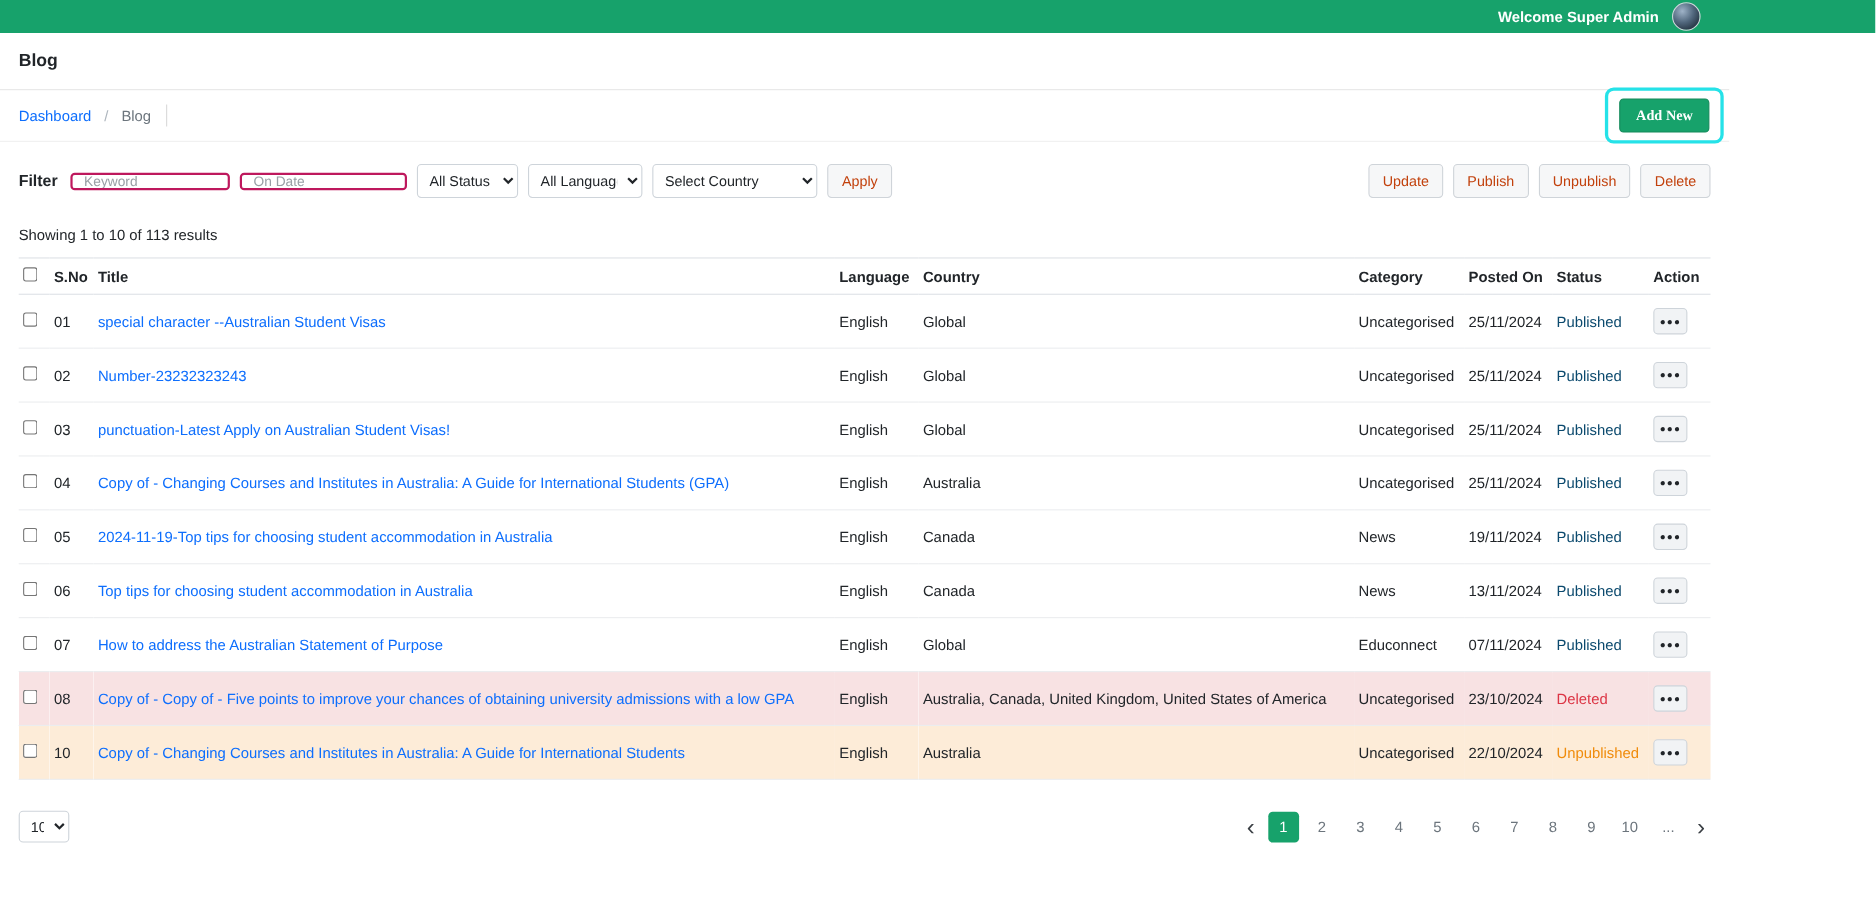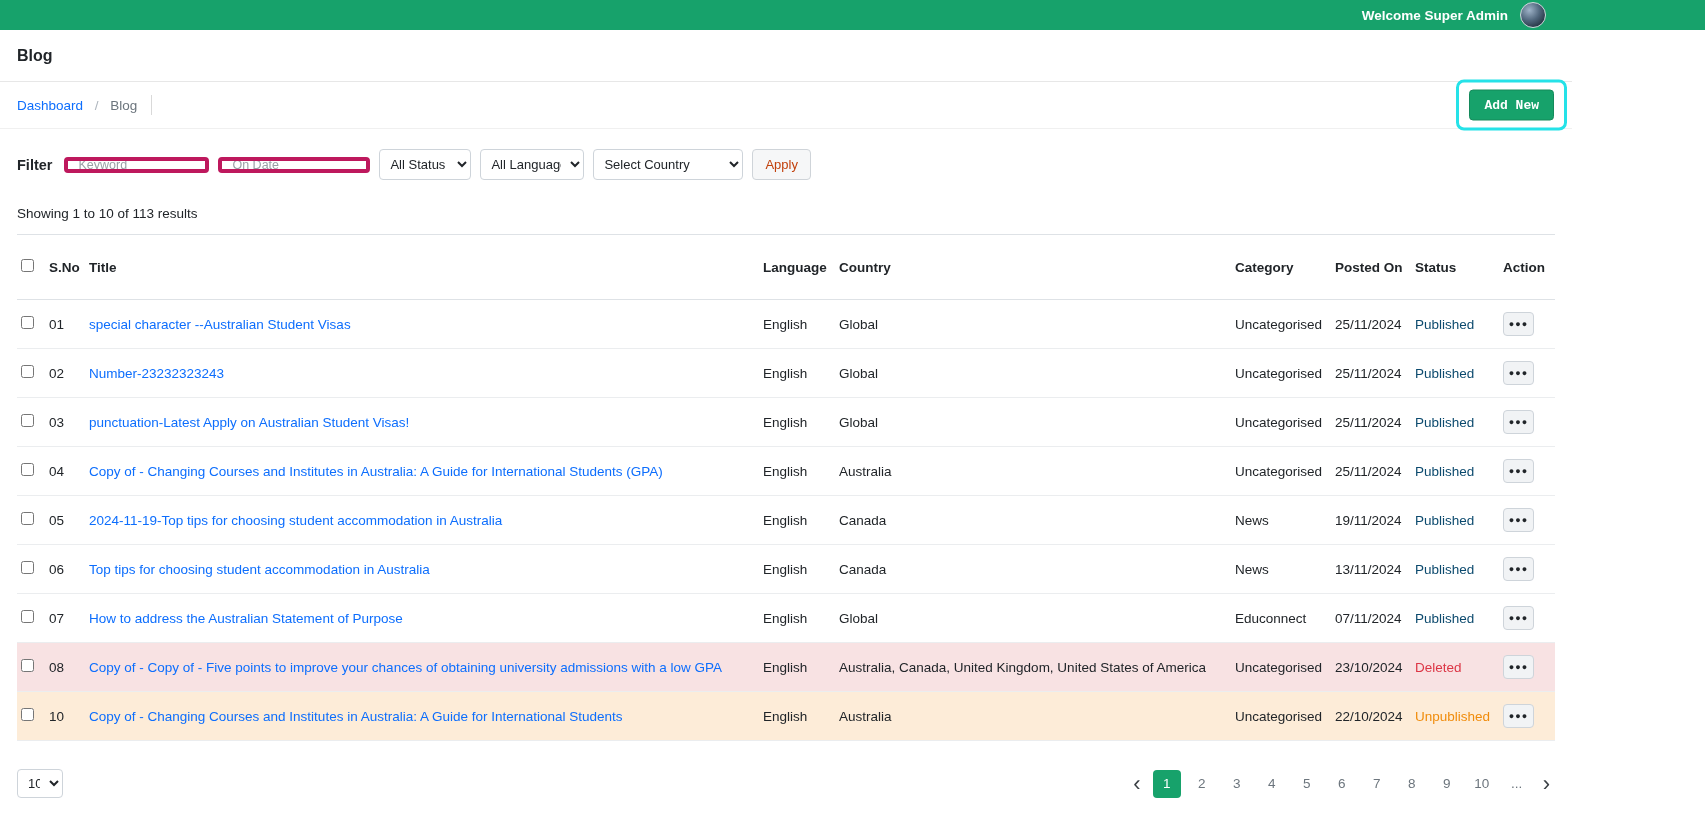--- a/index.html
+++ b/index.html
@@ -43,28 +43,28 @@
 
   .addnew-wrap {
     position: absolute; right: 5px; top: 50%; transform: translateY(-50%);
     border: 3px solid #25e2e8; border-radius: 8px; padding: 7px 10px;
     background: transparent;
   }
   .btn-green {
     background: #17a26b; color: #fff; border: 1px solid #148a5b;
     border-radius: 4px; height: 31px; padding: 0 14px;
     font-size: 13px; font-weight: 600; cursor: pointer;
-    font-family: Liberation Mono, monospace;
+    font-family: Liberation Serif, serif;
   }
 
   
   .filter-row { display: flex; align-items: center; gap: 9px; padding: 20px 17px 0; }
   .filter-label { font-weight: 700; font-size: 14.5px; margin-right: 3px; }
   .text-input {
-    height: 16px; border: 4px solid #be185d; border-radius: 4px;
+    height: 16px; border: 2px solid #be185d; border-radius: 4px;
     padding: 0 10px; font-size: 13px; color: #495057;
     font-family: "Liberation Sans", sans-serif;
   }
   .text-input::placeholder { color: #9aa0a6; font-size: 12.5px; }
   .keyword { width: 145px; }
   .ondate  { width: 152px; }
   select {
     height: 31px; border: 1px solid #ced4da; border-radius: 4px;
     padding: 0 6px; font-size: 13px; color: #212529; background: #fff;
     font-family: "Liberation Sans", sans-serif; cursor: pointer;
@@ -80,21 +80,21 @@
   }
   .bulk-actions { margin-left: auto; display: flex; gap: 9px; }
 
   
   .results { padding: 26px 17px 13px; font-size: 13.5px; color: #212529; }
 
   
   table { width: 1538px; margin: 0 17px; border-collapse: collapse; table-layout: fixed; }
   thead th {
     text-align: left; font-weight: 700; font-size: 13.5px;
-    padding: 24px 4px; border-top: 1px solid #dee2e6; border-bottom: 1px solid #dee2e6;
+    padding: 8px 4px; border-top: 1px solid #dee2e6; border-bottom: 1px solid #dee2e6;
   }
   tbody td {
     padding: 12px 4px; border-bottom: 1px solid #ebedef;
     font-size: 13.5px; vertical-align: middle;
     overflow: hidden; white-space: nowrap; text-overflow: ellipsis;
   }
   .c-check { width: 28px; }
   .c-sno { width: 40px; }
   .c-title { width: 674px; }
   .c-lang { width: 76px; margin-left: 18px; }
@@ -165,20 +165,26 @@
     <select class="status-select">
       <option>All Status</option>
     </select>
     <select class="language-select">
       <option>All Language</option>
     </select>
     <select class="country-select">
       <option>Select Country</option>
     </select>
     <button class="btn-light">Apply</button>
+    <div class="bulk-actions">
+      <button class="btn-light">Update</button>
+      <button class="btn-light">Publish</button>
+      <button class="btn-light">Unpublish</button>
+      <button class="btn-light">Delete</button>
+    </div>
   </div>
 
   <div class="results">Showing 1 to 10 of 113 results</div>
 
   <table>
     <thead>
       <tr>
         <th class="c-check"><input type="checkbox" style=""></th>
         <th class="c-sno">S.No</th>
         <th class="c-title">Title</th>

